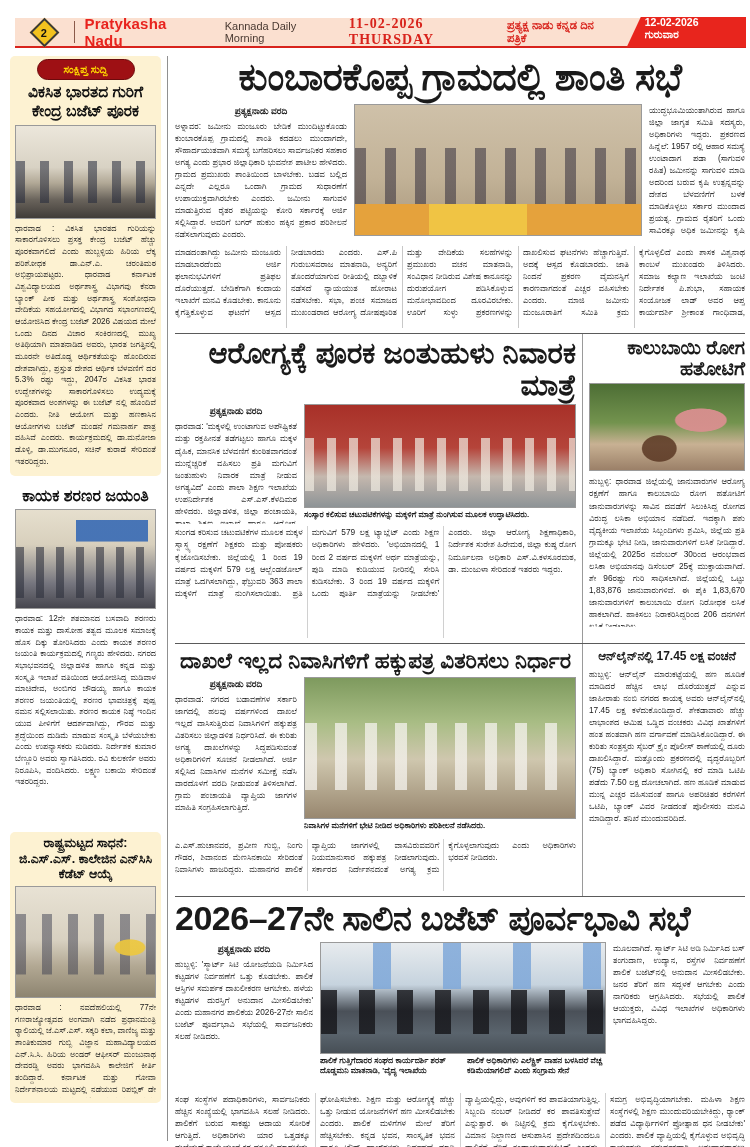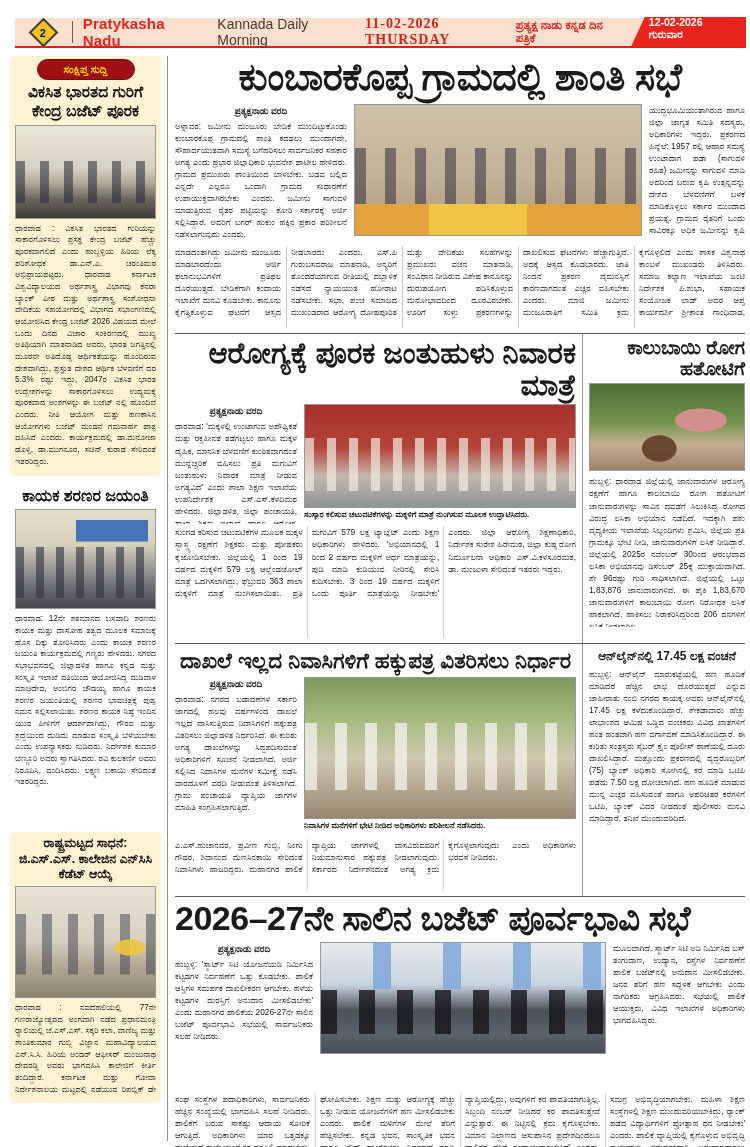--- a/index.html
+++ b/index.html
@@ -8,21 +8,21 @@
 
   
   .masthead{position:absolute;top:18px;left:15px;right:4px;height:30px;background:#fbe0d0;
             border-bottom:2px solid #d8231c;display:flex;align-items:center;padding:0 0 0 10px;box-sizing:border-box;}
   .pgnum-wrap{width:40px;display:flex;justify-content:center;}
   .pgnum{width:17px;height:17px;background:#f2c21e;border:2px solid #3a3a3a;transform:rotate(45deg);
          display:flex;align-items:center;justify-content:center;}
   .pgnum span{transform:rotate(-45deg);font-size:11px;font-weight:bold;color:#111;}
   .mast-div{width:1px;height:22px;background:#8a5a4a;margin:0 10px;}
   .brand{color:#e8231e;font-weight:bold;font-size:15px;letter-spacing:.2px;}
-  .brand-sub{color:#4a3a32;font-size:14px;margin-left:4px;padding-left:16px;}
+  .brand-sub{color:#4a3a32;font-size:11px;margin-left:4px;padding-left:16px;}
   .date-en{color:#d8231c;font-family:"Liberation Serif", serif;font-weight:bold;font-size:14px;margin-left:14px;letter-spacing:1px;}
   .mast-spacer{flex:1;}
   .tagline{color:#d8231c;font-weight:bold;font-size:11.5px;margin-right:14px;}
   .date-kn{background:#e8251d;color:#fff;font-weight:bold;font-size:10.5px;padding:4px 14px 12px 18px;
            clip-path:polygon(14px 0,100% 0,100% 100%,0 100%);height:30px;box-sizing:border-box;display:flex;align-items:center;}
 
   
   .body-wrap{position:absolute;top:56px;left:10px;right:5px;bottom:6px;display:flex;}
   .sidebar{width:158px;padding-right:6px;border-right:1px solid #909090;box-sizing:border-box;}
   .main{flex:1;padding-left:7px;min-width:0;}
@@ -227,20 +227,24 @@
 
       <article class="a6">
         <h1>2026–27ನೇ ಸಾಲಿನ ಬಜೆಟ್ ಪೂರ್ವಭಾವಿ ಸಭೆ</h1>
         <div class="a6-mid">
           <div class="a6-colL">
             <div class="byline">ಪ್ರತ್ಯಕ್ಷನಾಡು ವರದಿ</div>
             <div class="jtext" style="height:130px">ಹುಬ್ಬಳ್ಳಿ: 'ಸ್ಮಾರ್ಟ್ ಸಿಟಿ ಯೋಜನೆಯಡಿ ನಿರ್ಮಿಸಿದ ಕಟ್ಟಡಗಳ ನಿರ್ವಹಣೆಗೆ ಒತ್ತು ಕೊಡಬೇಕು. ಪಾಲಿಕೆ ಆಸ್ತಿಗಳ ಸಮರ್ಪಕ ದಾಖಲೀಕರಣ ಆಗಬೇಕು. ಹಳೆಯ ಕಟ್ಟಡಗಳ ದುರಸ್ತಿಗೆ ಅನುದಾನ ಮೀಸಲಿಡಬೇಕು' ಎಂದು ಮಹಾನಗರ ಪಾಲಿಕೆಯ 2026-27ನೇ ಸಾಲಿನ ಬಜೆಟ್ ಪೂರ್ವಭಾವಿ ಸಭೆಯಲ್ಲಿ ಸಾರ್ವಜನಿಕರು ಸಲಹೆ ನೀಡಿದರು.</div>
           </div>
           <div>
             <div class="ph ph-council"></div>
+            <div class="a6-capts">
+              <div class="caption">ಪಾಲಿಕೆ ಗುತ್ತಿಗೆದಾರರ ಸಂಘದ ಕಾರ್ಯದರ್ಶಿ ಶರತ್ ದೊಡ್ಡಮನಿ ಮಾತನಾಡಿ, 'ವೈದ್ಯ ಇಲಾಖೆಯ</div>
+              <div class="caption">ಪಾಲಿಕೆ ಅಧಿಕಾರಿಗಳು ಎಲೆಕ್ಟ್ರಿಕ್ ವಾಹನ ಬಳಸಿದರೆ ವೆಚ್ಚ ಕಡಿಮೆಯಾಗಲಿದೆ' ಎಂದು ಸಂಗ್ರಾಮ ಸೇನೆ</div>
+            </div>
           </div>
           <div class="a6-colR jtext">ಮೂಲವಾಗಿದೆ. ಸ್ಮಾರ್ಟ್ ಸಿಟಿ ಅಡಿ ನಿರ್ಮಿಸಿದ ಬಸ್ ತಂಗುದಾಣ, ಉದ್ಯಾನ, ರಸ್ತೆಗಳ ನಿರ್ವಹಣೆಗೆ ಪಾಲಿಕೆ ಬಜೆಟ್‌ನಲ್ಲಿ ಅನುದಾನ ಮೀಸಲಿಡಬೇಕು. ಜನರ ತೆರಿಗೆ ಹಣ ಸದ್ಬಳಕೆ ಆಗಬೇಕು ಎಂದು ನಾಗರಿಕರು ಆಗ್ರಹಿಸಿದರು. ಸಭೆಯಲ್ಲಿ ಪಾಲಿಕೆ ಆಯುಕ್ತರು, ವಿವಿಧ ಇಲಾಖೆಗಳ ಅಧಿಕಾರಿಗಳು ಭಾಗವಹಿಸಿದ್ದರು.</div>
         </div>
         <div class="a6-bottom jtext">ಸಂಘ ಸಂಸ್ಥೆಗಳ ಪದಾಧಿಕಾರಿಗಳು, ಸಾರ್ವಜನಿಕರು ಹೆಚ್ಚಿನ ಸಂಖ್ಯೆಯಲ್ಲಿ ಭಾಗವಹಿಸಿ ಸಲಹೆ ನೀಡಿದರು. ಪಾಲಿಕೆಗೆ ಬರುವ ಸಾಕಷ್ಟು ಆದಾಯ ಸೋರಿಕೆ ಆಗುತ್ತಿದೆ. ಅಧಿಕಾರಿಗಳು ಯಾರ ಒತ್ತಡಕ್ಕೂ ಮಣಿಯದೆ ಕಾಯ್ದೆಯಂತೆ ಕರ ವಸೂಲಿ ಮಾಡಬೇಕು. ಬಜೆಟ್‌ನಲ್ಲಿ ಸಾರ್ವಜನಿಕರಿಗೆ, ಸಾಧಕರಿಗೆ, ಕಲಾವಿದರಿಗೆ ಅನುಕೂಲವಾಗುವ ಯೋಜನೆಗಳನ್ನು ಘೋಷಿಸಬೇಕು. ಶಿಕ್ಷಣ ಮತ್ತು ಆರೋಗ್ಯಕ್ಕೆ ಹೆಚ್ಚು ಒತ್ತು ನೀಡುವ ಯೋಜನೆಗಳಿಗೆ ಹಣ ಮೀಸಲಿಡಬೇಕು ಎಂದರು. ಪಾಲಿಕೆ ಮಳಿಗೆಗಳ ಮೇಲೆ ತೆರಿಗೆ ಹೆಚ್ಚಿಸಬೇಕು. ಕನ್ನಡ ಭವನ, ಸಾಂಸ್ಕೃತಿಕ ಭವನ ಹಾಗೂ ಟೌನ್ ಹಾಲ್‌ಗಳನ್ನು ನಿರ್ವಹಣೆ ಮಾಡಿ ಬಾಡಿಗೆ ನೀಡಬೇಕು. ಶರತ್ ದೊಡ್ಡಮನಿ ಮಾತನಾಡಿ, 'ರೈಲ್ವೆ ಇಲಾಖೆಯ 800ಕ್ಕೂ ಹೆಚ್ಚು ಆಸ್ತಿಗಳು ಪಾಲಿಕೆ ವ್ಯಾಪ್ತಿಯಲ್ಲಿದ್ದು, ಅವುಗಳಿಗೆ ಕರ ಪಾವತಿಯಾಗುತ್ತಿಲ್ಲ. ಸಿಬ್ಬಂದಿ ನಂಬರ್ ನೀಡಿದರೆ ಕರ ಪಾವತಿಸುತ್ತೇವೆ ಎನ್ನುತ್ತಾರೆ. ಈ ನಿಟ್ಟಿನಲ್ಲಿ ಕ್ರಮ ಕೈಗೊಳ್ಳಬೇಕು. ವಿಮಾನ ನಿಲ್ದಾಣದ ಆಸುಪಾಸಿನ ಪ್ರದೇಶದಿಂದಲೂ ಪಾಲಿಕೆಗೆ ತೆರಿಗೆ ಸಂದಾಯವಾಗಬೇಕಿದೆ' ಎಂದರು. ಸಮತಾ ಸೇನೆ ಮುಖ್ಯಸ್ಥ ಗುರುನಾಥ ಉಳ್ಳಿಕಾಶಿ ಮಾತನಾಡಿ, 'ಶಿಕ್ಷಣ, ಆರೋಗ್ಯದ ಜೊತೆಗೆ ಪಾಲಿಕೆ ಸಮಗ್ರ ಅಭಿವೃದ್ಧಿಯಾಗಬೇಕು. ಮಹಿಳಾ ಶಿಕ್ಷಣ ಸಂಸ್ಥೆಗಳಲ್ಲಿ ಶಿಕ್ಷಣ ಮುಂದುವರಿಯಬೇಕಿದ್ದು, ರ‍್ಯಾಂಕ್ ಪಡೆದ ವಿದ್ಯಾರ್ಥಿಗಳಿಗೆ ಪ್ರೋತ್ಸಾಹ ಧನ ನೀಡಬೇಕು' ಎಂದರು. ಪಾಲಿಕೆ ವ್ಯಾಪ್ತಿಯಲ್ಲಿ ಕೈಗೊಳ್ಳುವ ಅಭಿವೃದ್ಧಿ ಕಾರ್ಯಗಳು ಸಮರ್ಪಕವಾಗಿ ಅನುಷ್ಠಾನವಾಗಲು ಸಾರ್ವಜನಿಕರ ಸಹಕಾರ ಅಗತ್ಯ ಎಂದು ಪಾಲಿಕೆ ಆಯುಕ್ತ ರುದ್ರೇಶ ಘಾಳಿ ಹೇಳಿದರು. 'ಮಹಾನಗರದ ಪಾಲಿಕೆ ಎಂದರೆ ಎಲ್ಲರೂ ಒಳಗೊಂಡ ಸಂಸ್ಥೆ. ಪ್ರತಿಯೊಬ್ಬರ ಸಲಹೆಯನ್ನೂ ಪರಿಗಣಿಸಿ ಬಜೆಟ್ ಸಿದ್ಧಪಡಿಸಲಾಗುವುದು' ಎಂದು ಭರವಸೆ ನೀಡಿದರು.</div>
       </article>
 
     </main>
   </div>
 </div>
 

